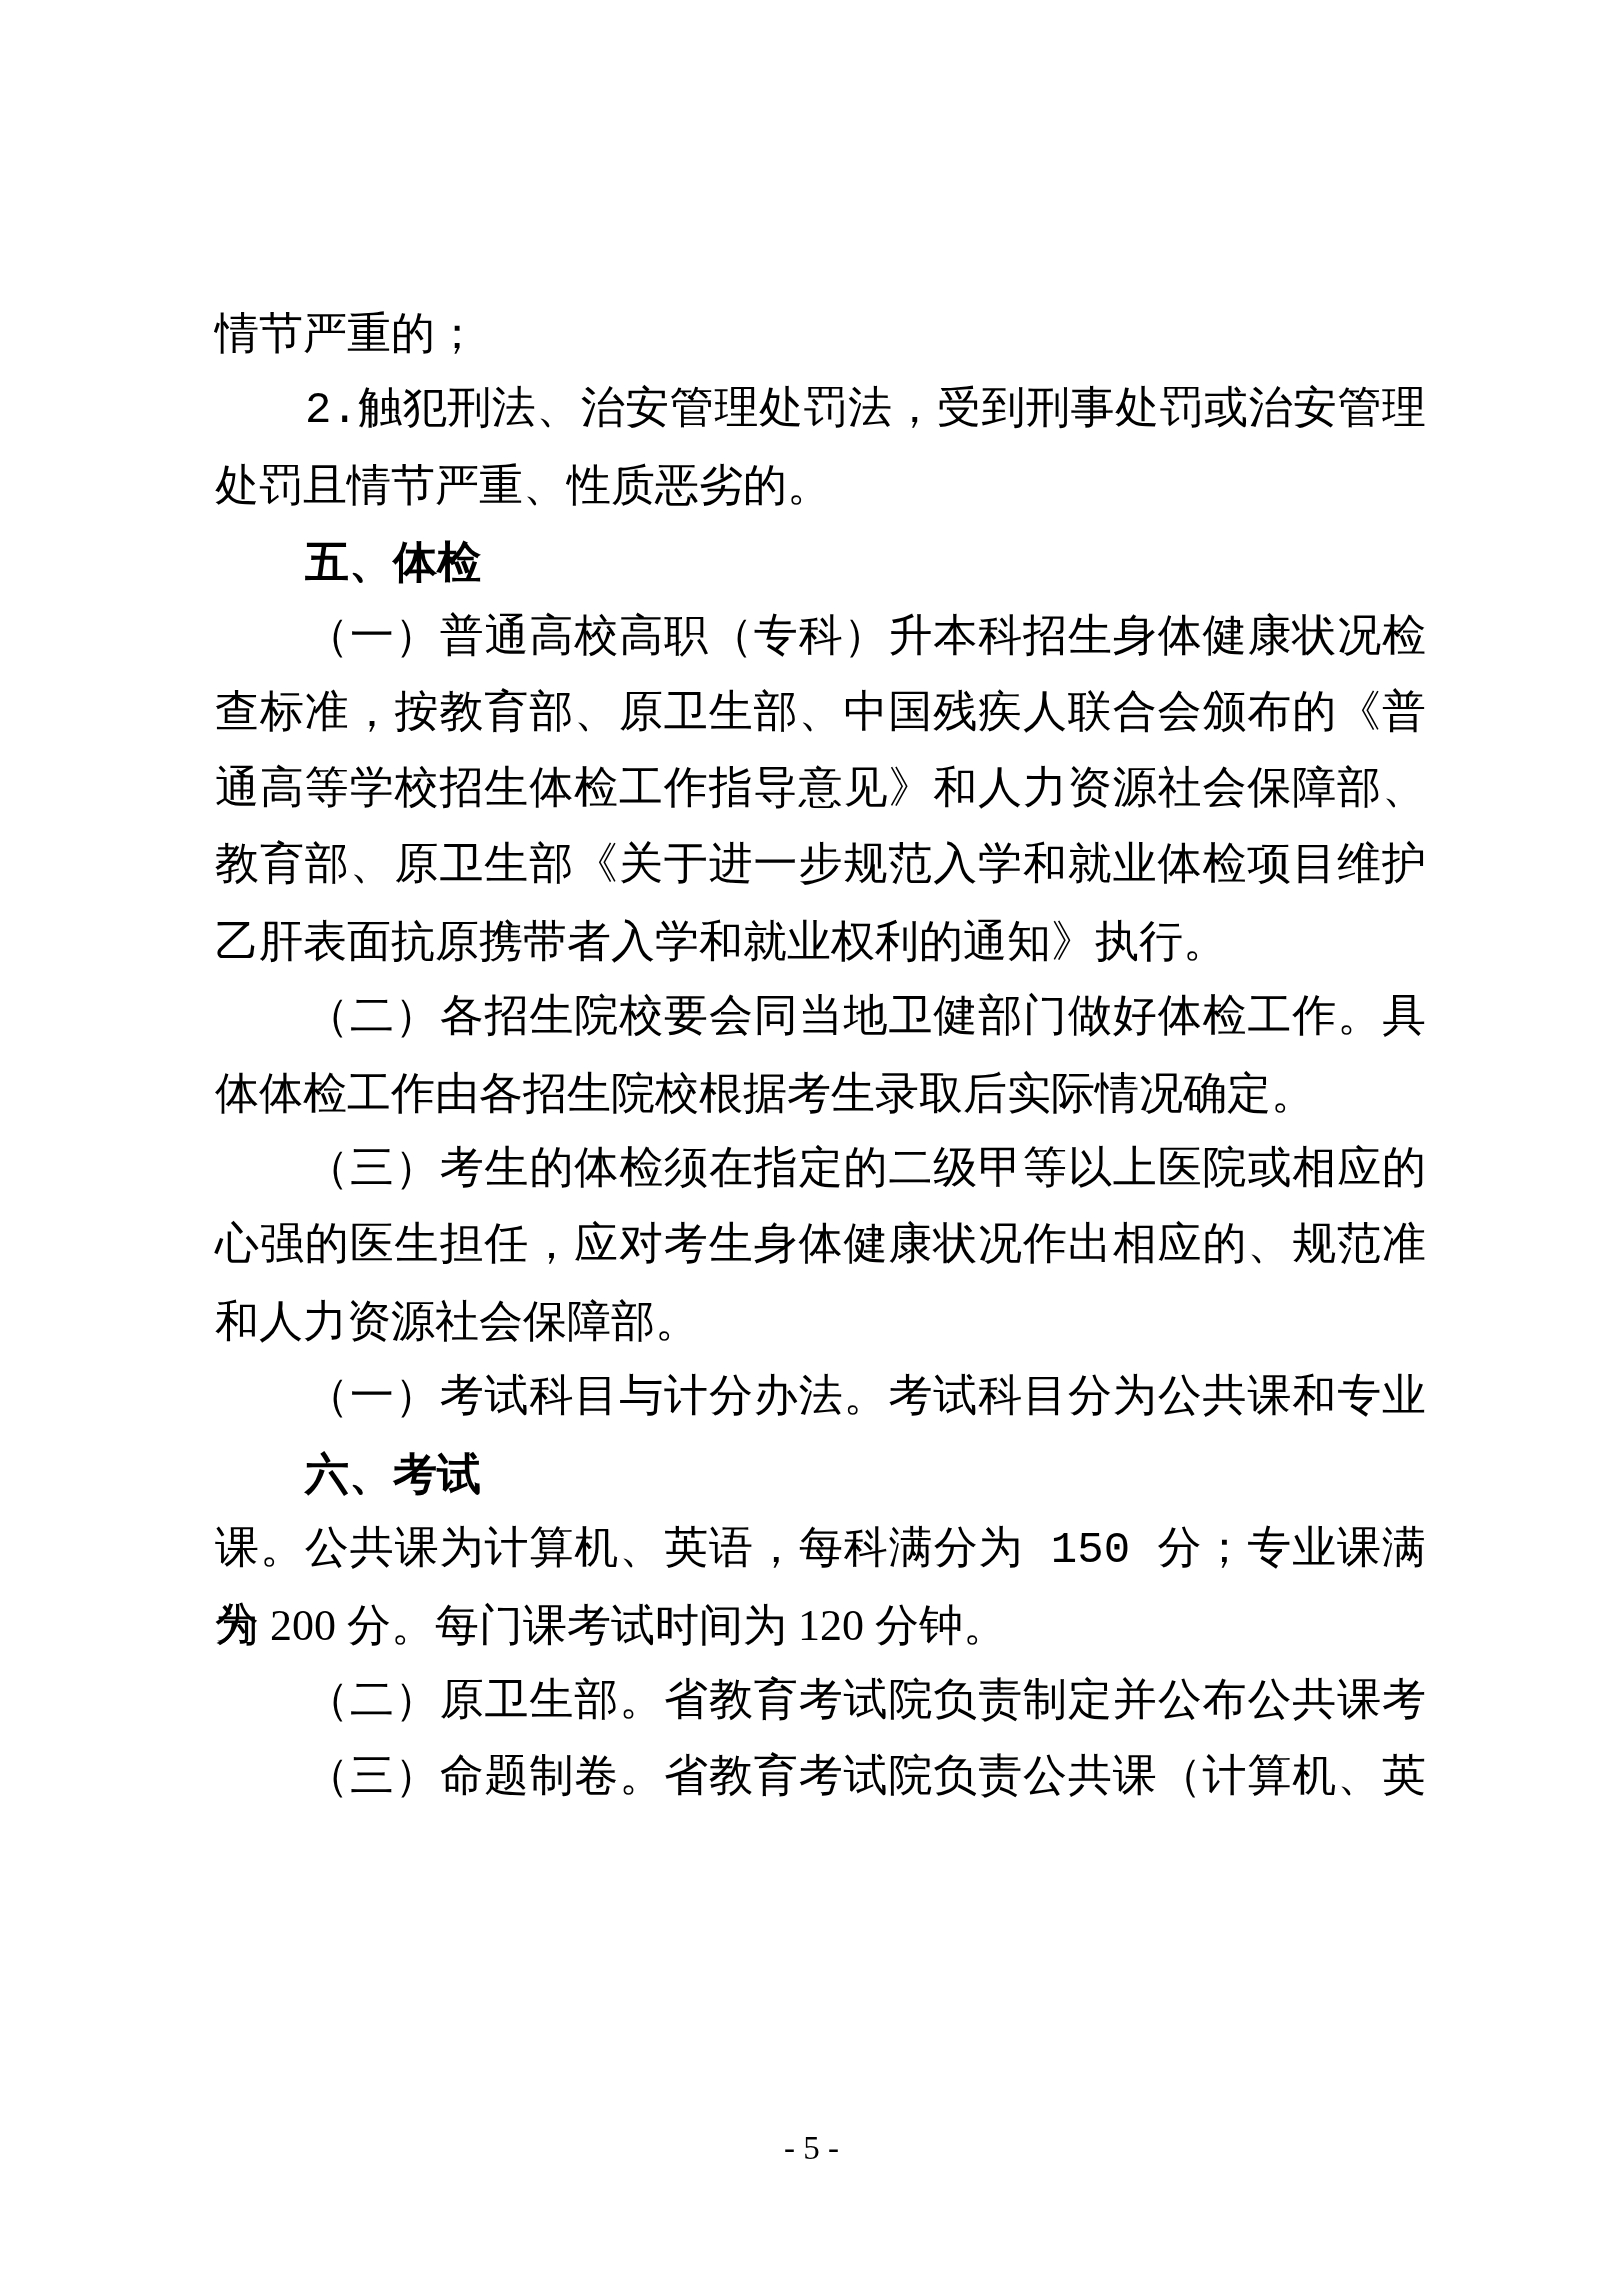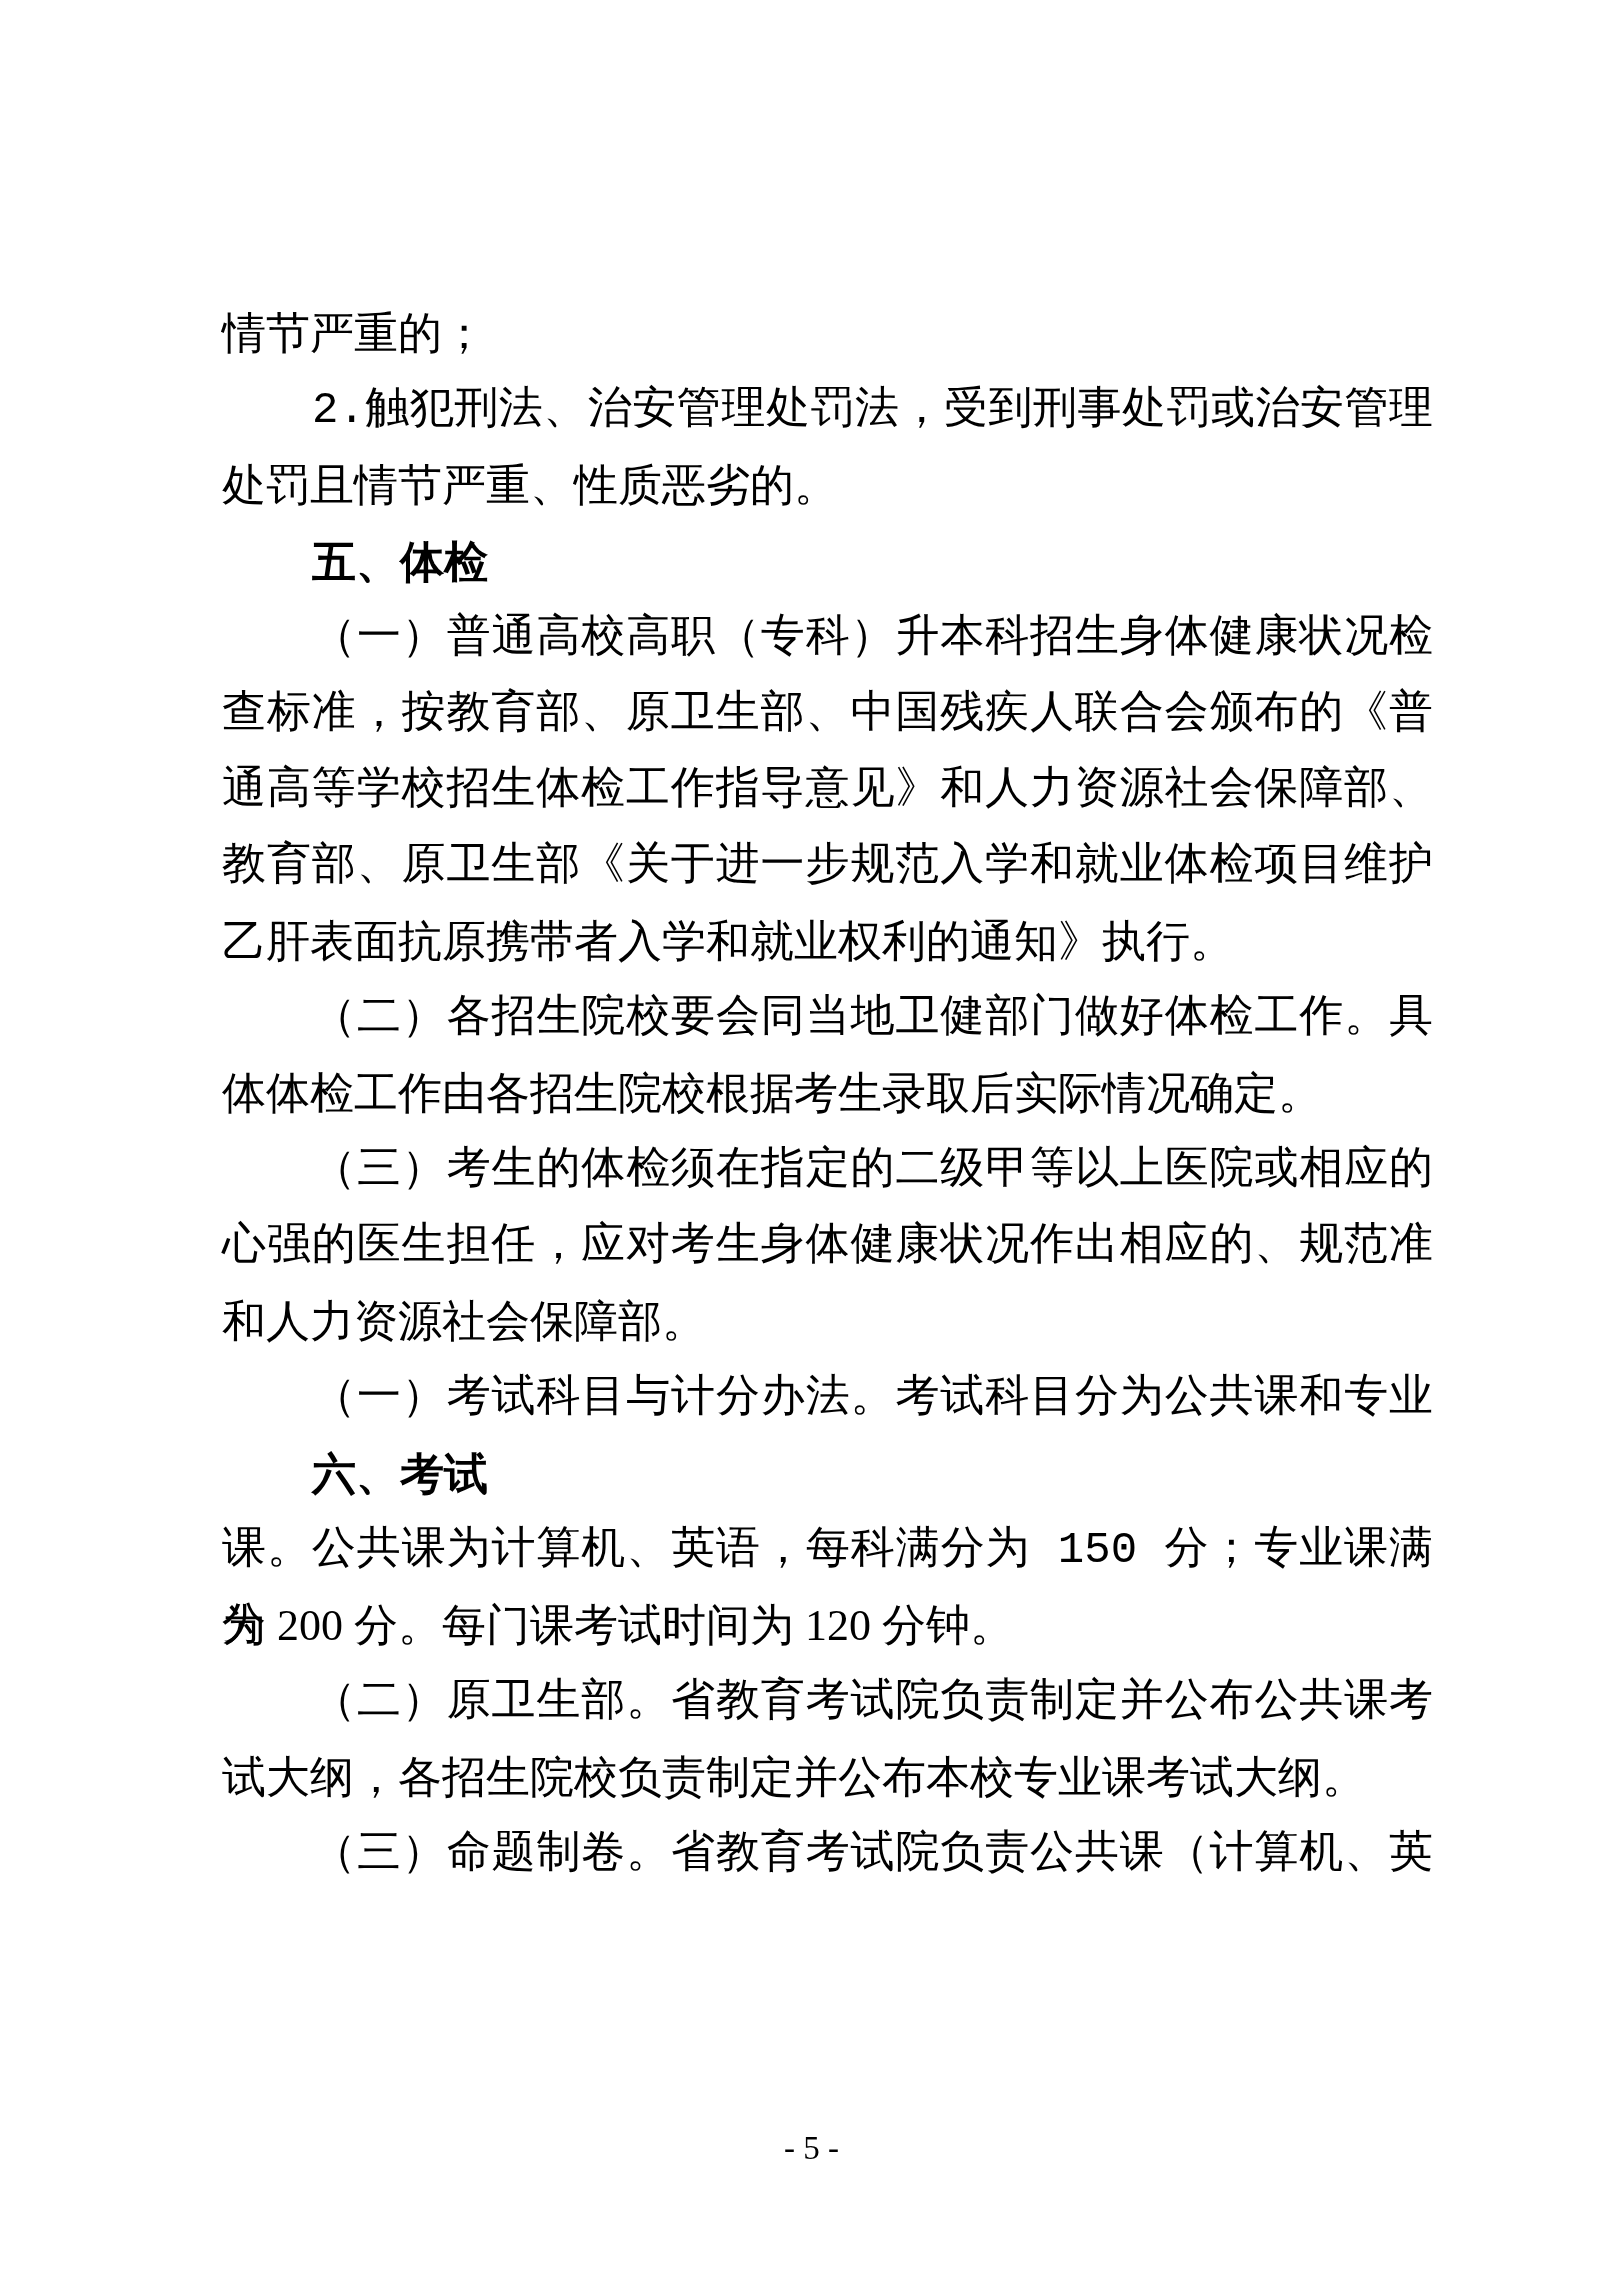--- a/index.html
+++ b/index.html
@@ -11,21 +11,21 @@
     position: relative;
     width: 1623px;
     height: 2295px;
     background: #ffffff;
     color: #000000;
     font-family: "Liberation Serif", "DejaVu Serif", serif;
     overflow: hidden;
   }
   .text-block {
     position: absolute;
-    left: 222px;
+    left: 215px;
     top: 296px;
     width: 1211px;
   }
   .line {
     height: 76px;
     line-height: 76px;
     font-size: 44px;
     color: #000000;
     text-align: left;
     white-space: nowrap;
@@ -77,18 +77,17 @@
       <div class="line fill indent">（二）各招生院校要会同当地卫健部门做好体检工作。具</div>
       <div class="line">体体检工作由各招生院校根据考生录取后实际情况确定。</div>
       <div class="line fill indent">（三）考生的体检须在指定的二级甲等以上医院或相应的</div>
       <div class="line fill">心强的医生担任，应对考生身体健康状况作出相应的、规范准</div>
       <div class="line">和人力资源社会保障部。</div>
       <div class="line fill indent">（一）考试科目与计分办法。考试科目分为公共课和专业</div>
       <div class="line heading indent">六、考试</div>
       <div class="line fill">课。公共课为计算机、英语，每科满分为 150 分；专业课满分</div>
       <div class="line">为 200 分。每门课考试时间为 120 分钟。</div>
       <div class="line fill indent">（二）原卫生部。省教育考试院负责制定并公布公共课考</div>
-      <div class="line">试大纲，各招生院校负责制定并公布本校专业课考试大纲。</div>
       <div class="line fill indent">（三）命题制卷。省教育考试院负责公共课（计算机、英</div>
     </div>
   <div class="page-number">- 5 -</div>
 </div>
 
 
 </body></html>

